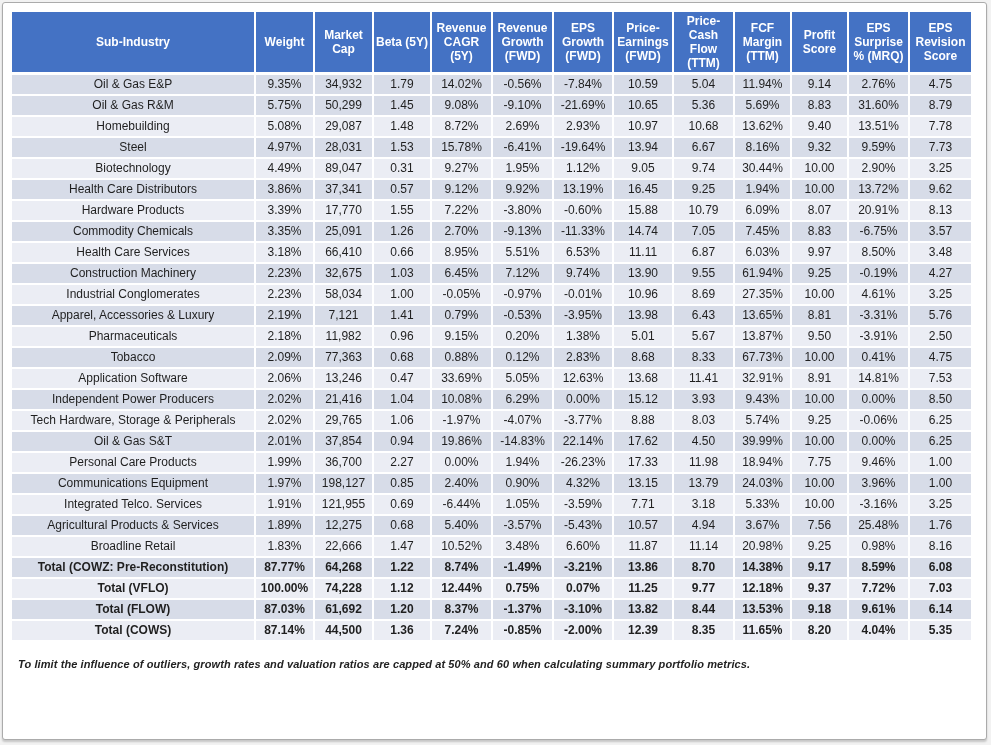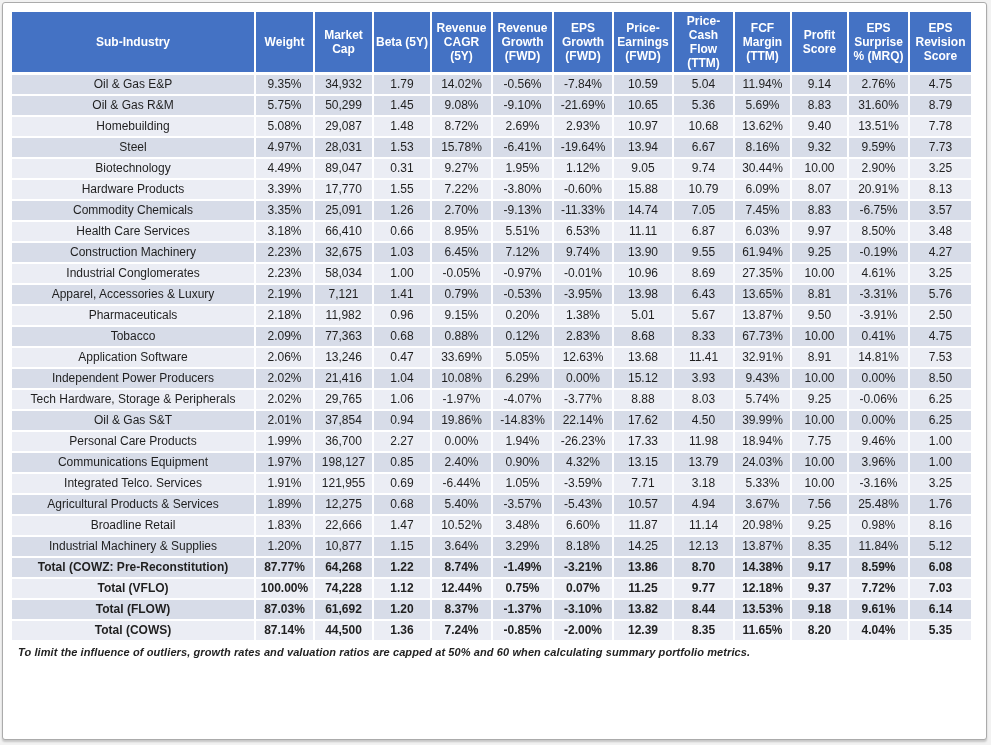--- a/index.html
+++ b/index.html
@@ -60,21 +60,21 @@
     padding: 1px 2px;
     border: 2px solid #ffffff;
     white-space: nowrap;
     overflow: hidden;
   }
   tr.band-dark td { background: #d7dce8; }
   tr.band-light td { background: #ebedf4; }
   tr.total-row td { font-weight: bold; }
 
   .footnote {
-    margin-top: 4px;
+    margin-top: 16px;
     padding-left: 8px;
     font-size: 11px;
     font-style: italic;
     font-weight: bold;
     color: #222222;
     letter-spacing: 0.1px;
   }
 </style>
 </head>
 <body>
@@ -182,20 +182,35 @@
           <td>9.27%</td>
           <td>1.95%</td>
           <td>1.12%</td>
           <td>9.05</td>
           <td>9.74</td>
           <td>30.44%</td>
           <td>10.00</td>
           <td>2.90%</td>
           <td>3.25</td>
         </tr>
+        <tr class="band-dark">
+          <td>Health Care Distributors</td>
+          <td>3.86%</td>
+          <td>37,341</td>
+          <td>0.57</td>
+          <td>9.12%</td>
+          <td>9.92%</td>
+          <td>13.19%</td>
+          <td>16.45</td>
+          <td>9.25</td>
+          <td>1.94%</td>
+          <td>10.00</td>
+          <td>13.72%</td>
+          <td>9.62</td>
+        </tr>
         <tr class="band-light">
           <td>Hardware Products</td>
           <td>3.39%</td>
           <td>17,770</td>
           <td>1.55</td>
           <td>7.22%</td>
           <td>-3.80%</td>
           <td>-0.60%</td>
           <td>15.88</td>
           <td>10.79</td>
@@ -436,35 +451,20 @@
           <td>1.47</td>
           <td>10.52%</td>
           <td>3.48%</td>
           <td>6.60%</td>
           <td>11.87</td>
           <td>11.14</td>
           <td>20.98%</td>
           <td>9.25</td>
           <td>0.98%</td>
           <td>8.16</td>
-        </tr>
-        <tr class="band-dark">
-          <td>Industrial Machinery &amp; Supplies</td>
-          <td>1.20%</td>
-          <td>10,877</td>
-          <td>1.15</td>
-          <td>3.64%</td>
-          <td>3.29%</td>
-          <td>8.18%</td>
-          <td>14.25</td>
-          <td>12.13</td>
-          <td>13.87%</td>
-          <td>8.35</td>
-          <td>11.84%</td>
-          <td>5.12</td>
         </tr>
         <tr class="band-dark total-row">
           <td>Total (COWZ: Pre-Reconstitution)</td>
           <td>87.77%</td>
           <td>64,268</td>
           <td>1.22</td>
           <td>8.74%</td>
           <td>-1.49%</td>
           <td>-3.21%</td>
           <td>13.86</td>

